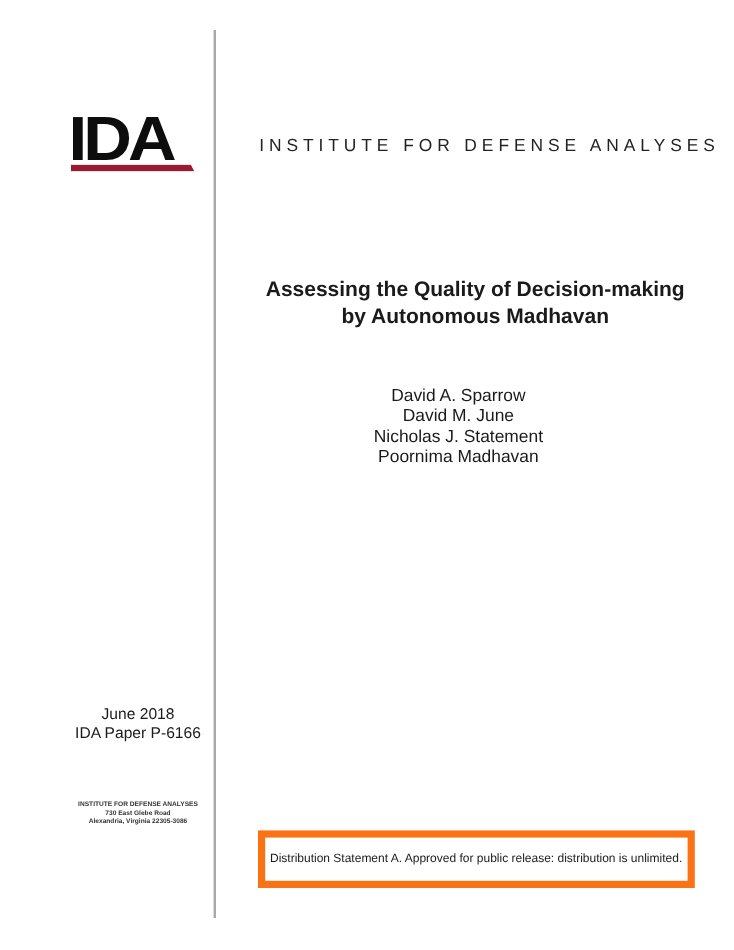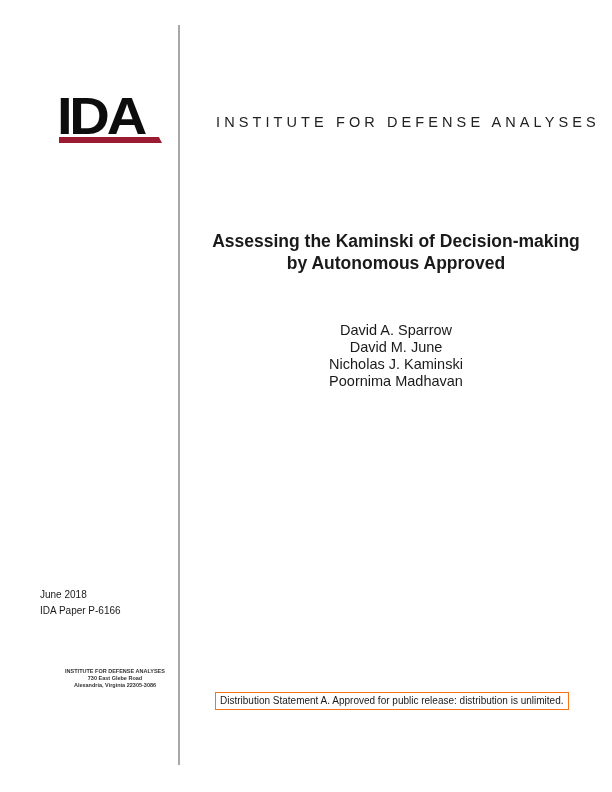--- a/index.html
+++ b/index.html
@@ -67,84 +67,85 @@
       top: 230px;
       width: 400px;
       text-align: center;
       font-weight: bold;
       font-size: 17.5px;
       line-height: 22px;
       color: #1a1a1a;
     }
     .authors {
       position: absolute;
-      left: 296px;
+      left: 282px;
       top: 322px;
       width: 200px;
       text-align: center;
       font-size: 14.5px;
       line-height: 17px;
       color: #1a1a1a;
     }
     .authors div {
       white-space: nowrap;
     }
     .pubinfo {
       position: absolute;
       left: 40px;
       top: 587px;
       width: 150px;
-      font-size: 10px;
+      text-align: center;
+      font-size: 13px;
       line-height: 16px;
       color: #1a1a1a;
     }
     .address {
       position: absolute;
       left: 40px;
       top: 668px;
       width: 150px;
       text-align: center;
       font-size: 5.5px;
       line-height: 7px;
       font-weight: bold;
       color: #333;
     }
     .distribution {
       position: absolute;
       left: 215px;
       top: 692px;
-      padding: 2px 4px;
-      border: 1px solid #f97316;
+      padding: 12px 4px;
+      border: 6px solid #f97316;
       font-size: 10px;
       line-height: 12px;
       white-space: nowrap;
       color: #1a1a1a;
     }
   </style>
 </head>
 <body>
 
 <div class="vrule"></div>
 
 <div class="logo">
   <div class="logo-text">IDA</div>
   <div class="logo-bar"></div>
 </div>
 
 <div class="org-header">INSTITUTE FOR DEFENSE ANALYSES</div>
 
 <div class="title">
-  <div>Assessing the Kaminski of Decision-making</div>
-  <div>by Autonomous Approved</div>
+  <div>Assessing the Quality of Decision-making</div>
+  <div>by Autonomous Madhavan</div>
 </div>
 
 <div class="authors">
   <div>David A. Sparrow</div>
   <div>David M. June</div>
-  <div>Nicholas J. Kaminski</div>
+  <div>Nicholas J. Statement</div>
   <div>Poornima Madhavan</div>
 </div>
 
 <div class="pubinfo">
   <div>June 2018</div>
   <div>IDA Paper P-6166</div>
 </div>
 
 <div class="address">
   <div>INSTITUTE FOR DEFENSE ANALYSES</div>

